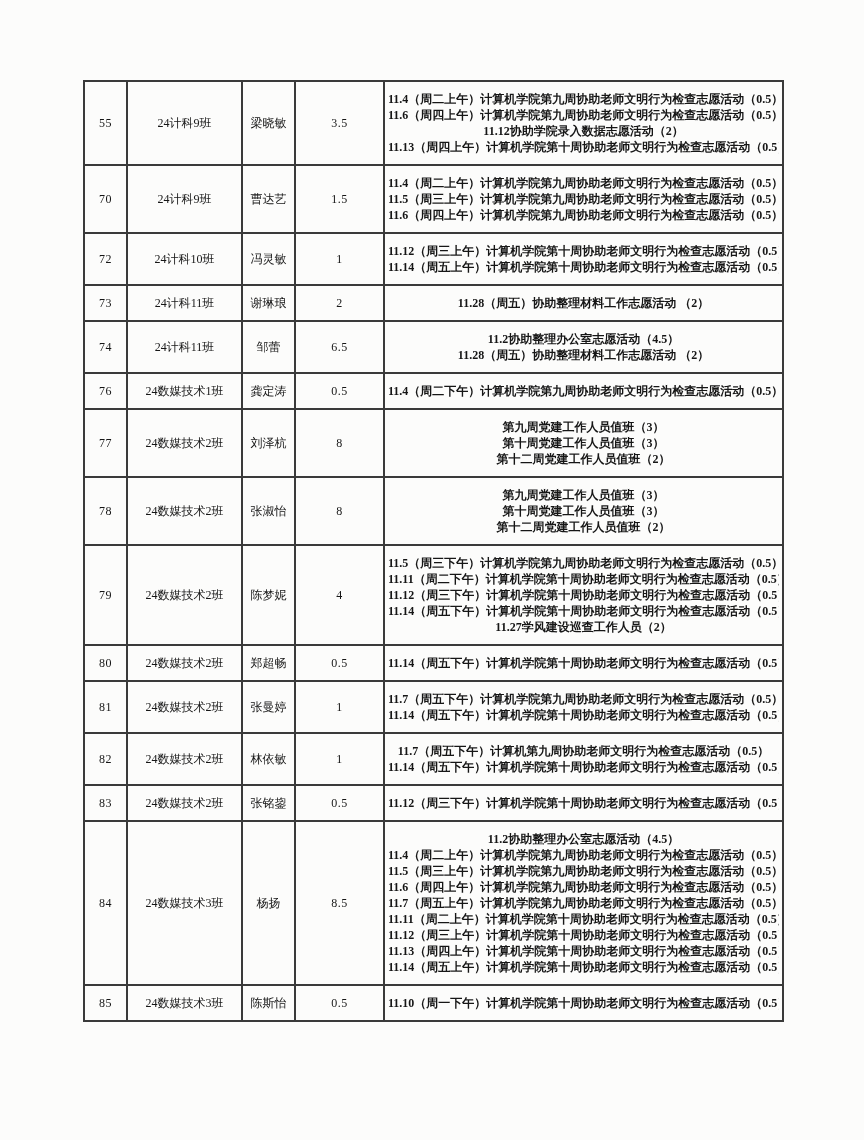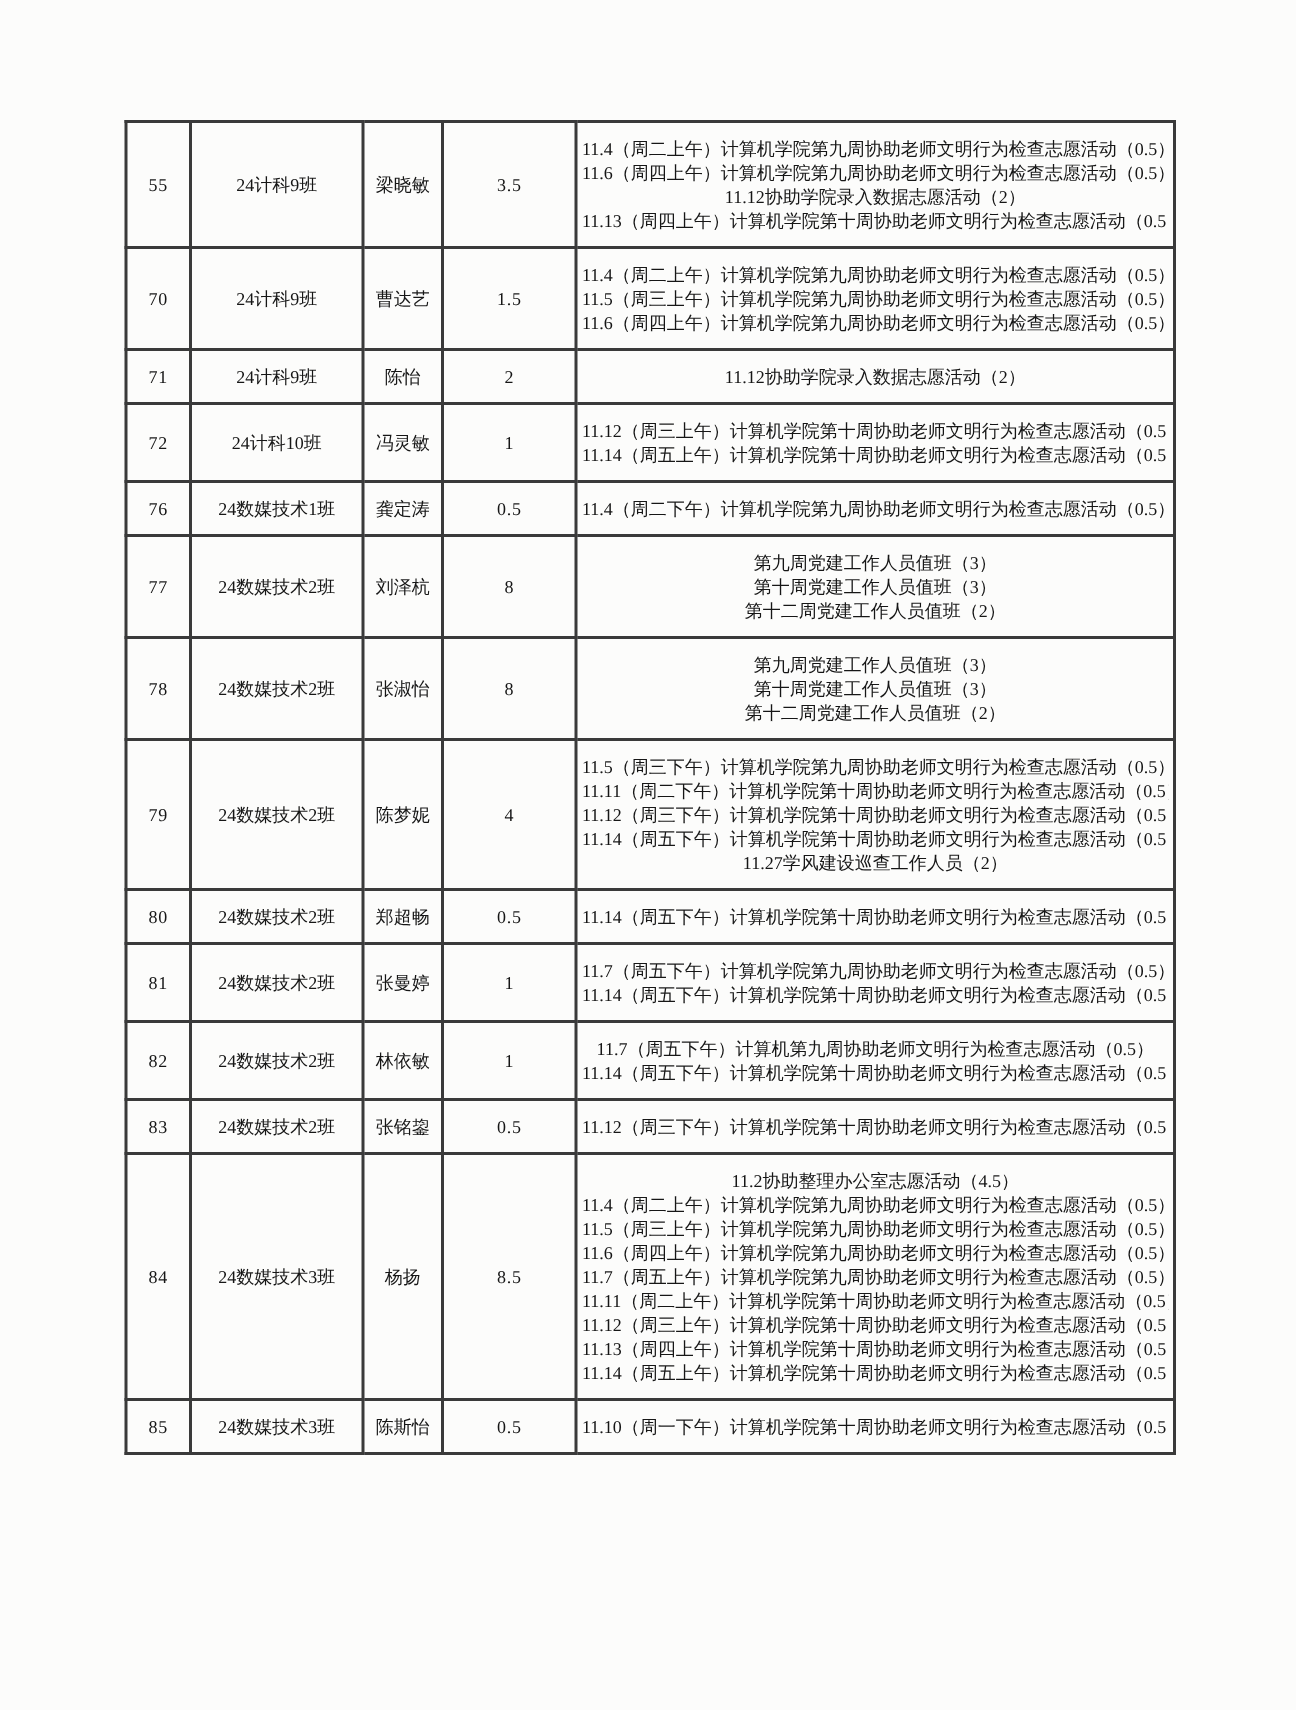--- a/index.html
+++ b/index.html
@@ -33,20 +33,21 @@
     padding: 9px 3px;
     color: #161616;
     word-break: break-all;
   }
   td.c-no    { letter-spacing: 0.5px; }
   td.c-hours { letter-spacing: 0.5px; margin-left: 44px; }
   td.c-act .act {
     text-align: center;
     white-space: nowrap;
     overflow: hidden;
+    font-weight: bold;
   }
 </style>
 </head>
 <body>
 
 <div class="page">
   <table class="sheet">
     <colgroup>
       <col style="width:43px">
       <col style="width:115px">
@@ -72,36 +73,46 @@
           <td class="c-class">24计科9班</td>
           <td class="c-name">曹达艺</td>
           <td class="c-hours">1.5</td>
           <td class="c-act">
             <div class="act">11.4（周二上午）计算机学院第九周协助老师文明行为检查志愿活动（0.5）</div>
             <div class="act">11.5（周三上午）计算机学院第九周协助老师文明行为检查志愿活动（0.5）</div>
             <div class="act">11.6（周四上午）计算机学院第九周协助老师文明行为检查志愿活动（0.5）</div>
           </td>
         </tr>
         <tr>
-          <td class="c-no">71</td>
-          <td class="c-class">24计科9班</td>
-          <td class="c-name">陈怡</td>
-          <td class="c-hours">2</td>
-          <td class="c-act">
-            <div class="act">11.12协助学院录入数据志愿活动（2）</div>
-          </td>
-        </tr>
-        <tr>
           <td class="c-no">72</td>
           <td class="c-class">24计科10班</td>
           <td class="c-name">冯灵敏</td>
           <td class="c-hours">1</td>
           <td class="c-act">
             <div class="act">11.12（周三上午）计算机学院第十周协助老师文明行为检查志愿活动（0.5）</div>
             <div class="act">11.14（周五上午）计算机学院第十周协助老师文明行为检查志愿活动（0.5）</div>
+          </td>
+        </tr>
+        <tr>
+          <td class="c-no">73</td>
+          <td class="c-class">24计科11班</td>
+          <td class="c-name">谢琳琅</td>
+          <td class="c-hours">2</td>
+          <td class="c-act">
+            <div class="act">11.28（周五）协助整理材料工作志愿活动 （2）</div>
+          </td>
+        </tr>
+        <tr>
+          <td class="c-no">74</td>
+          <td class="c-class">24计科11班</td>
+          <td class="c-name">邹蕾</td>
+          <td class="c-hours">6.5</td>
+          <td class="c-act">
+            <div class="act">11.2协助整理办公室志愿活动（4.5）</div>
+            <div class="act">11.28（周五）协助整理材料工作志愿活动 （2）</div>
           </td>
         </tr>
         <tr>
           <td class="c-no">76</td>
           <td class="c-class">24数媒技术1班</td>
           <td class="c-name">龚定涛</td>
           <td class="c-hours">0.5</td>
           <td class="c-act">
             <div class="act">11.4（周二下午）计算机学院第九周协助老师文明行为检查志愿活动（0.5）</div>
           </td>

